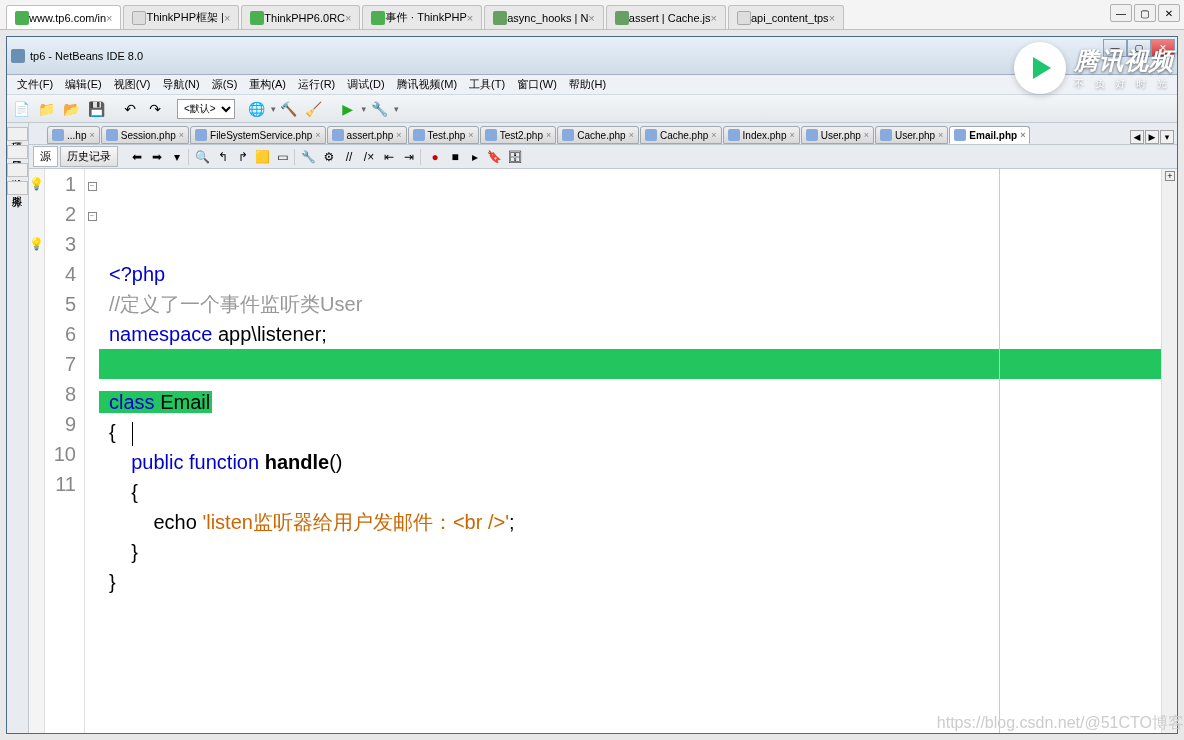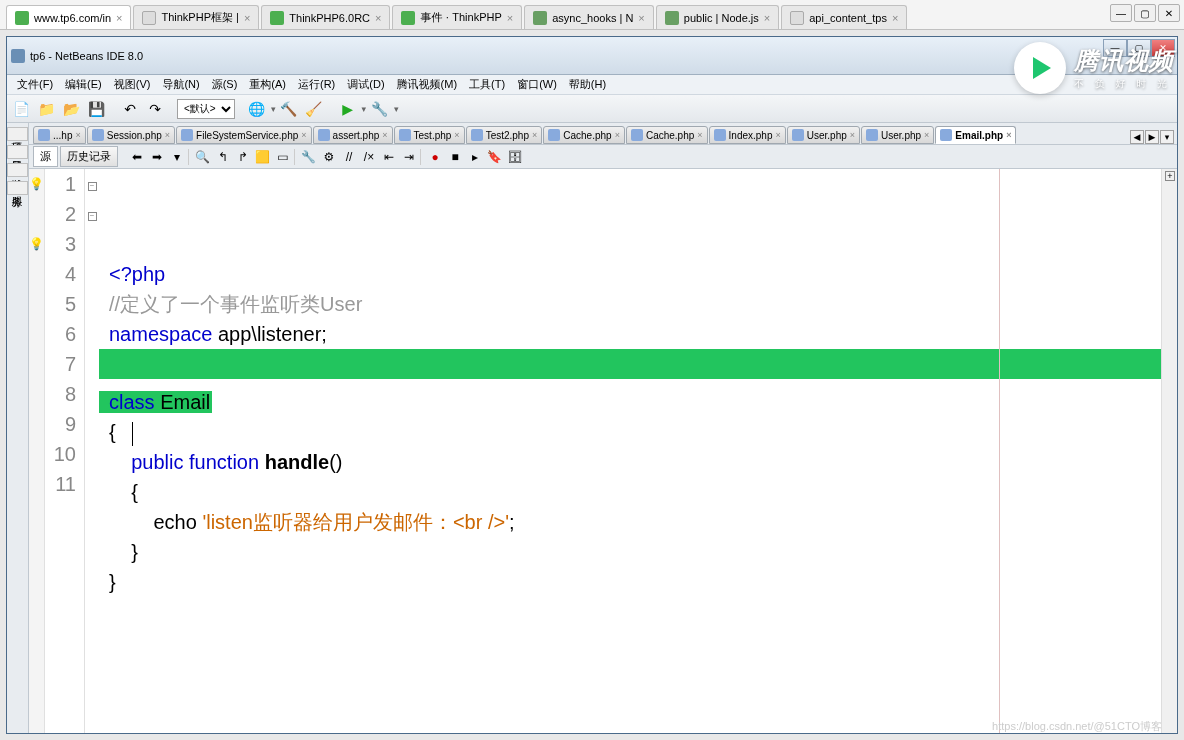--- a/index.html
+++ b/index.html
@@ -1,18 +1,18 @@
 <!DOCTYPE html>
 <html><head>
 <meta charset="utf-8">
 <style>
 * { margin: 0; padding: 0; box-sizing: border-box; font-family: "Microsoft YaHei", Arial, sans-serif; }
 body { background: #e8e8e8; font-size: 12px; overflow: hidden; width: 1184px; height: 740px; }
 .browser-chrome { background: #f4f4f4; border-bottom: 1px solid #c0c0c0; height: 30px; display: flex; align-items: flex-end; padding: 0 6px; }
-.browser-tab { display: flex; align-items: center; gap: 5px; padding: 4px 8px; border: 1px solid #c0c0c0; border-bottom: none; background: #fff; margin-right: 2px; border-radius: 3px 3px 0 0; font-size: 11px; height: 24px; max-width: 140px; }
+.browser-tab { display: flex; align-items: center; padding: 4px 8px; border: 1px solid #c0c0c0; border-bottom: none; background: #fff; margin-right: 2px; border-radius: 3px 3px 0 0; font-size: 11px; height: 24px; max-width: 140px; }
 .browser-tab.inactive { background: #e8e8e8; }
 .tab-icon { width: 14px; height: 14px; background: #999; border-radius: 2px; flex-shrink: 0; }
 .tab-icon.green { background: #4caf50; }
 .tab-icon.node { background: #689f63; }
 .tab-icon.page { background: #ddd; border: 1px solid #aaa; }
 .tab-title { white-space: nowrap; overflow: hidden; text-overflow: ellipsis; flex: 1; }
 .tab-close { color: #888; cursor: pointer; }
 .new-tab { padding: 3px 8px; font-size: 16px; color: #666; cursor: pointer; }
 .win-controls { position: absolute; right: 4px; top: 4px; display: flex; gap: 2px;}
 .win-btn { width: 22px; height: 18px; border: 1px solid #b0b0b0; background: #f0f0f0; display: flex; align-items: center; justify-content: center; font-size: 10px; cursor: pointer; border-radius: 2px;}
@@ -25,21 +25,21 @@
 .menubar { height: 20px; background: #eef2f6; display: flex; align-items: center; padding: 0 4px; border-bottom: 1px solid #d0d8e0; font-size: 11px; }
 .menu-item { padding: 8px 6px; cursor: pointer; }
 .toolbar { height: 28px; background: linear-gradient(#f4f6f8,#e4e8ec); display: flex; align-items: center; padding: 0 4px; gap: 3px; border-bottom: 1px solid #c0c8d0; }
 .tb-btn { width: 22px; height: 22px; border: 1px solid transparent; display: flex; align-items: center; justify-content: center; border-radius: 3px; cursor: pointer; font-size: 14px;}
 .tb-sep { width: 5px; }
 .tb-select { height: 20px; border: 1px solid #a0a0a0; font-size: 10px; padding: 0 2px; background: #fff; }
 .main-area { flex: 1; display: flex; overflow: hidden; }
 .left-sidebar { width: 22px; background: #e8ecf0; border-right: 1px solid #c0c8d0; display: flex; flex-direction: column; padding-top: 4px; gap: 4px;}
 .sidebar-tab { writing-mode: vertical-rl; font-size: 11px; padding: 6px 3px; cursor: pointer; border: 1px solid #c0c0c0; background: #f0f0f0; }
 .editor-area { flex: 1; display: flex; flex-direction: column; background: #fff; }
-.file-tabs { height: 22px; background: #e8ecf0; display: flex; align-items: flex-end; overflow: hidden; border-bottom: 1px solid #c0c8d0; padding-left: 4px; }
+.file-tabs { height: 22px; background: #e8ecf0; display: flex; align-items: flex-end; overflow: hidden; border-bottom: 1px solid #c0c8d0; padding-left: 18px; }
 .file-tab { display: flex; align-items: center; gap: 3px; padding: 2px 4px; border: 1px solid #a0a8b0; background: linear-gradient(#f0f0f0,#d8d8d8); font-size: 10px; cursor: pointer; margin-right: 1px; border-radius: 3px 3px 0 0;}
 .file-tab.active { background: #fff; border-bottom-color: #fff; font-weight: bold;}
 .file-tab-icon { width: 12px; height: 12px; background: #88aadd; border-radius: 2px; flex-shrink: 0;}
 .file-tab .x { color: #888; font-size: 9px;}
 .tab-nav { margin-left: auto; display: flex; gap:1px; padding-right: 3px;}
 .tab-nav-btn { width: 14px; height: 14px; border: 1px solid #a0a0a0; background: #f0f0f0; font-size: 9px; display: flex; align-items:center; justify-content: center; cursor: pointer;}
 .editor-subtoolbar { height: 24px; background: #e8ecf0; display: flex; align-items: center; padding: 0 4px; border-bottom: 1px solid #c0c8d0; gap: 2px;}
 .sub-btn { font-size: 11px; padding: 2px 6px; border: 1px solid #b0b8c0; background: linear-gradient(#f8f8f8,#e0e0e0); cursor: pointer;}
 .sub-btn.active { background: #fff;}
 .icon-btn { width: 18px; height: 18px; display: flex; align-items: center; justify-content: center; cursor: pointer; font-size: 12px;}
@@ -58,21 +58,21 @@
 .str { color: #cc6600; }
 .cls { color: #000; font-weight: normal; }
 .print-margin { position: absolute; left: 900px; top: 0; bottom: 0; width: 1px; background: #e0c0c0; }
 .cursor { display: inline-block; width: 1px; height: 24px; background: #000; vertical-align: middle; position: relative;}
 .logo-overlay { position: absolute; right: 10px; top: 42px; display: flex; align-items: center; gap: 8px; z-index: 100; pointer-events: none;}
 .logo-circle { width: 52px; height: 52px; border-radius: 50%; background: #fff; display: flex; align-items: center; justify-content: center; box-shadow: 0 2px 6px rgba(0,0,0,0.2);}
 .logo-play { width: 0; height: 0; border-left: 18px solid #1ec66f; border-top: 11px solid transparent; border-bottom: 11px solid transparent; margin-left: 4px;}
 .logo-text { display: flex; flex-direction: column; color: #fff; text-shadow: 0 1px 3px rgba(0,0,0,0.6);}
 .logo-cn { font-size: 24px; font-weight: bold; font-style: italic; letter-spacing: 1px;}
 .logo-sub { font-size: 10px; letter-spacing: 4px; opacity: 0.85;}
-.watermark { position: absolute; right: 22px; bottom: 6px; font-size: 11px; color: #ccc;}
+.watermark { position: absolute; right: 0; bottom: 6px; font-size: 16px; color: #ccc;}
 .right-gutter { position: absolute; right: 0; top: 0; bottom: 0; width: 16px; background: #f0f0f0; border-left: 1px solid #ddd;}
 .right-gutter .plus { position: absolute; top: 2px; left: 3px; width: 10px; height: 10px; border: 1px solid #888; font-size: 9px; text-align: center; line-height: 9px;}
 </style>
 </head>
 <body>
 
 <div class="browser-chrome">
   <div id="btabs" style="display:flex;align-items:flex-end;flex:1;">
       <div class="browser-tab">
         <span class="tab-icon green"></span>
@@ -94,21 +94,21 @@
         <span class="tab-title">事件 · ThinkPHP</span>
         <span class="tab-close">×</span>
       </div>
       <div class="browser-tab inactive">
         <span class="tab-icon node"></span>
         <span class="tab-title">async_hooks | N</span>
         <span class="tab-close">×</span>
       </div>
       <div class="browser-tab inactive">
         <span class="tab-icon node"></span>
-        <span class="tab-title">public | Node.js</span>
+        <span class="tab-title">assert | Cache.js</span>
         <span class="tab-close">×</span>
       </div>
       <div class="browser-tab inactive">
         <span class="tab-icon page"></span>
         <span class="tab-title">api_content_tps</span>
         <span class="tab-close">×</span>
       </div>
     </div>
   <div class="new-tab">+</div>
   <div class="win-controls">

